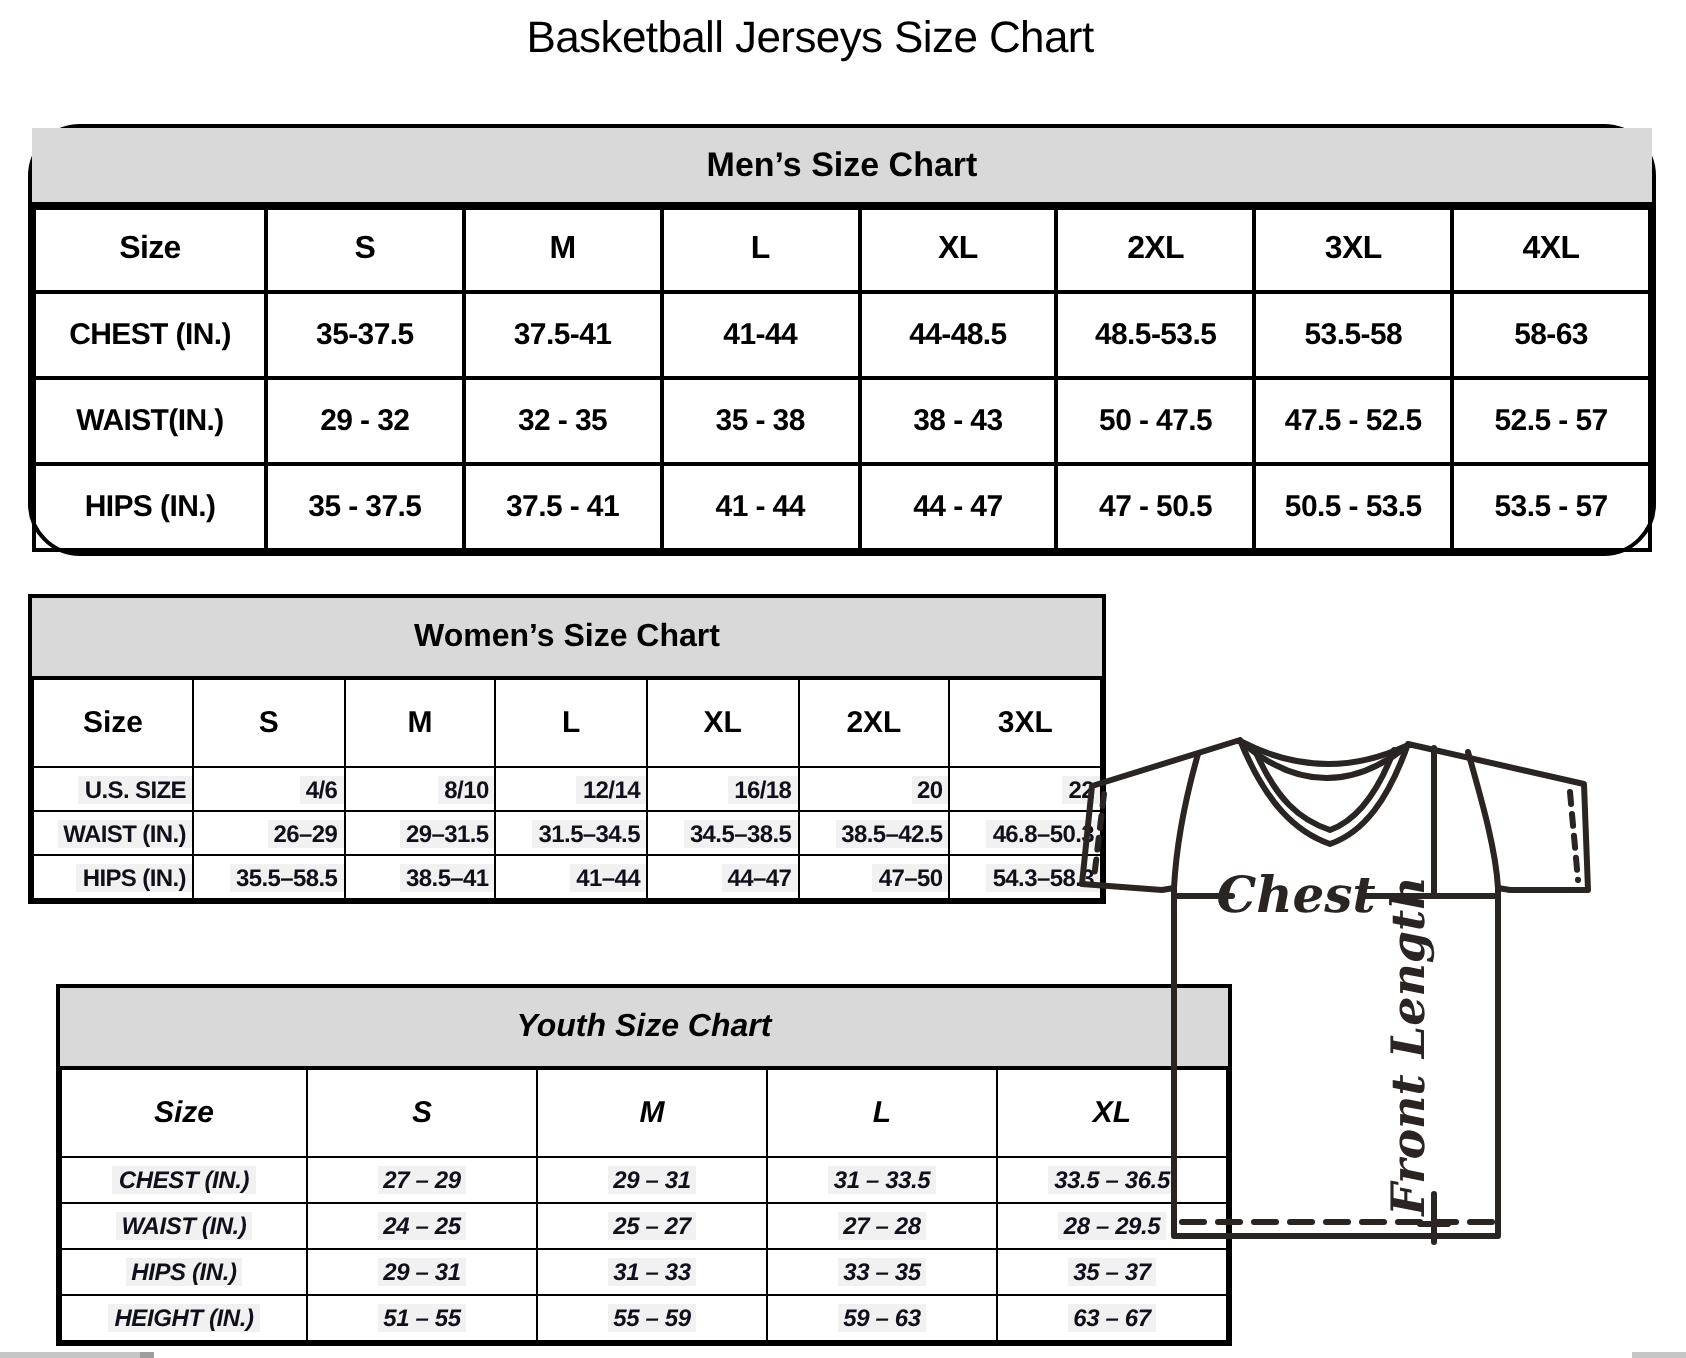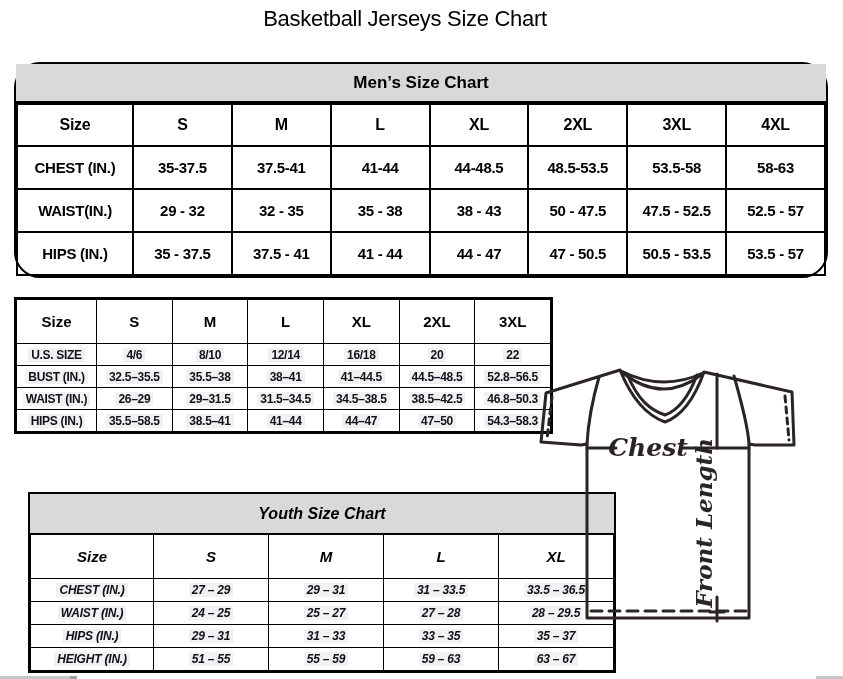--- a/index.html
+++ b/index.html
@@ -27,21 +27,21 @@
   .block-men thead th { font-size: 16px; }
   .block-men tbody tr { height: 43px; }
   .block-men th.col0 { width: 116px; }
 
   
   .block-women { left: 14px; top: 297px; width: 539px; }
   .block-women .table-title { height: 40px; font-size: 16px; border-bottom: 1px solid #000; }
   .block-women thead tr { height: 44px; }
   .block-women thead th { font-size: 15px; }
   .block-women tbody tr { height: 22px; }
-  .block-women tbody th, .block-women tbody td { font-size: 12px; color: #10101c; letter-spacing: -0.3px; }
+  .block-women tbody th, .block-women tbody td { font-size: 12px; color: #10101c; letter-spacing: -0.3px; text-align: right; }
   .block-women th.col0 { width: 80px; }
 
   
   .block-youth { left: 28px; top: 492px; width: 588px; font-style: italic; }
   .block-youth .table-title { height: 40px; font-size: 16px; border-bottom: 1px solid #000; }
   .block-youth thead tr { height: 44px; }
   .block-youth thead th { font-size: 15px; }
   .block-youth tbody tr { height: 23px; }
   .block-youth tbody th, .block-youth tbody td { font-size: 12px; color: #10101c; letter-spacing: -0.2px; }
   .block-youth th.col0 { width: 123px; }
@@ -110,20 +110,21 @@
           <td>44 - 47</td>
           <td>47 - 50.5</td>
           <td>50.5 - 53.5</td>
           <td>53.5 - 57</td>
         </tr>
       </tbody>
     </table>
 </div>
 
 <div class="table-block block-women">
+  <div class="table-title">Women’s Size Chart</div>
   <table>
       <thead>
         <tr>
           <th class="col0">Size</th>
           <th>S</th>
           <th>M</th>
           <th>L</th>
           <th>XL</th>
           <th>2XL</th>
           <th>3XL</th>
@@ -133,29 +134,20 @@
         <tr>
           <th><span class="hl">U.S. SIZE</span></th>
           <td><span class="hl">4/6</span></td>
           <td><span class="hl">8/10</span></td>
           <td><span class="hl">12/14</span></td>
           <td><span class="hl">16/18</span></td>
           <td><span class="hl">20</span></td>
           <td><span class="hl">22</span></td>
         </tr>
         <tr>
-          <th><span class="hl">BUST (IN.)</span></th>
-          <td><span class="hl">32.5–35.5</span></td>
-          <td><span class="hl">35.5–38</span></td>
-          <td><span class="hl">38–41</span></td>
-          <td><span class="hl">41–44.5</span></td>
-          <td><span class="hl">44.5–48.5</span></td>
-          <td><span class="hl">52.8–56.5</span></td>
-        </tr>
-        <tr>
           <th><span class="hl">WAIST (IN.)</span></th>
           <td><span class="hl">26–29</span></td>
           <td><span class="hl">29–31.5</span></td>
           <td><span class="hl">31.5–34.5</span></td>
           <td><span class="hl">34.5–38.5</span></td>
           <td><span class="hl">38.5–42.5</span></td>
           <td><span class="hl">46.8–50.3</span></td>
         </tr>
         <tr>
           <th><span class="hl">HIPS (IN.)</span></th>

